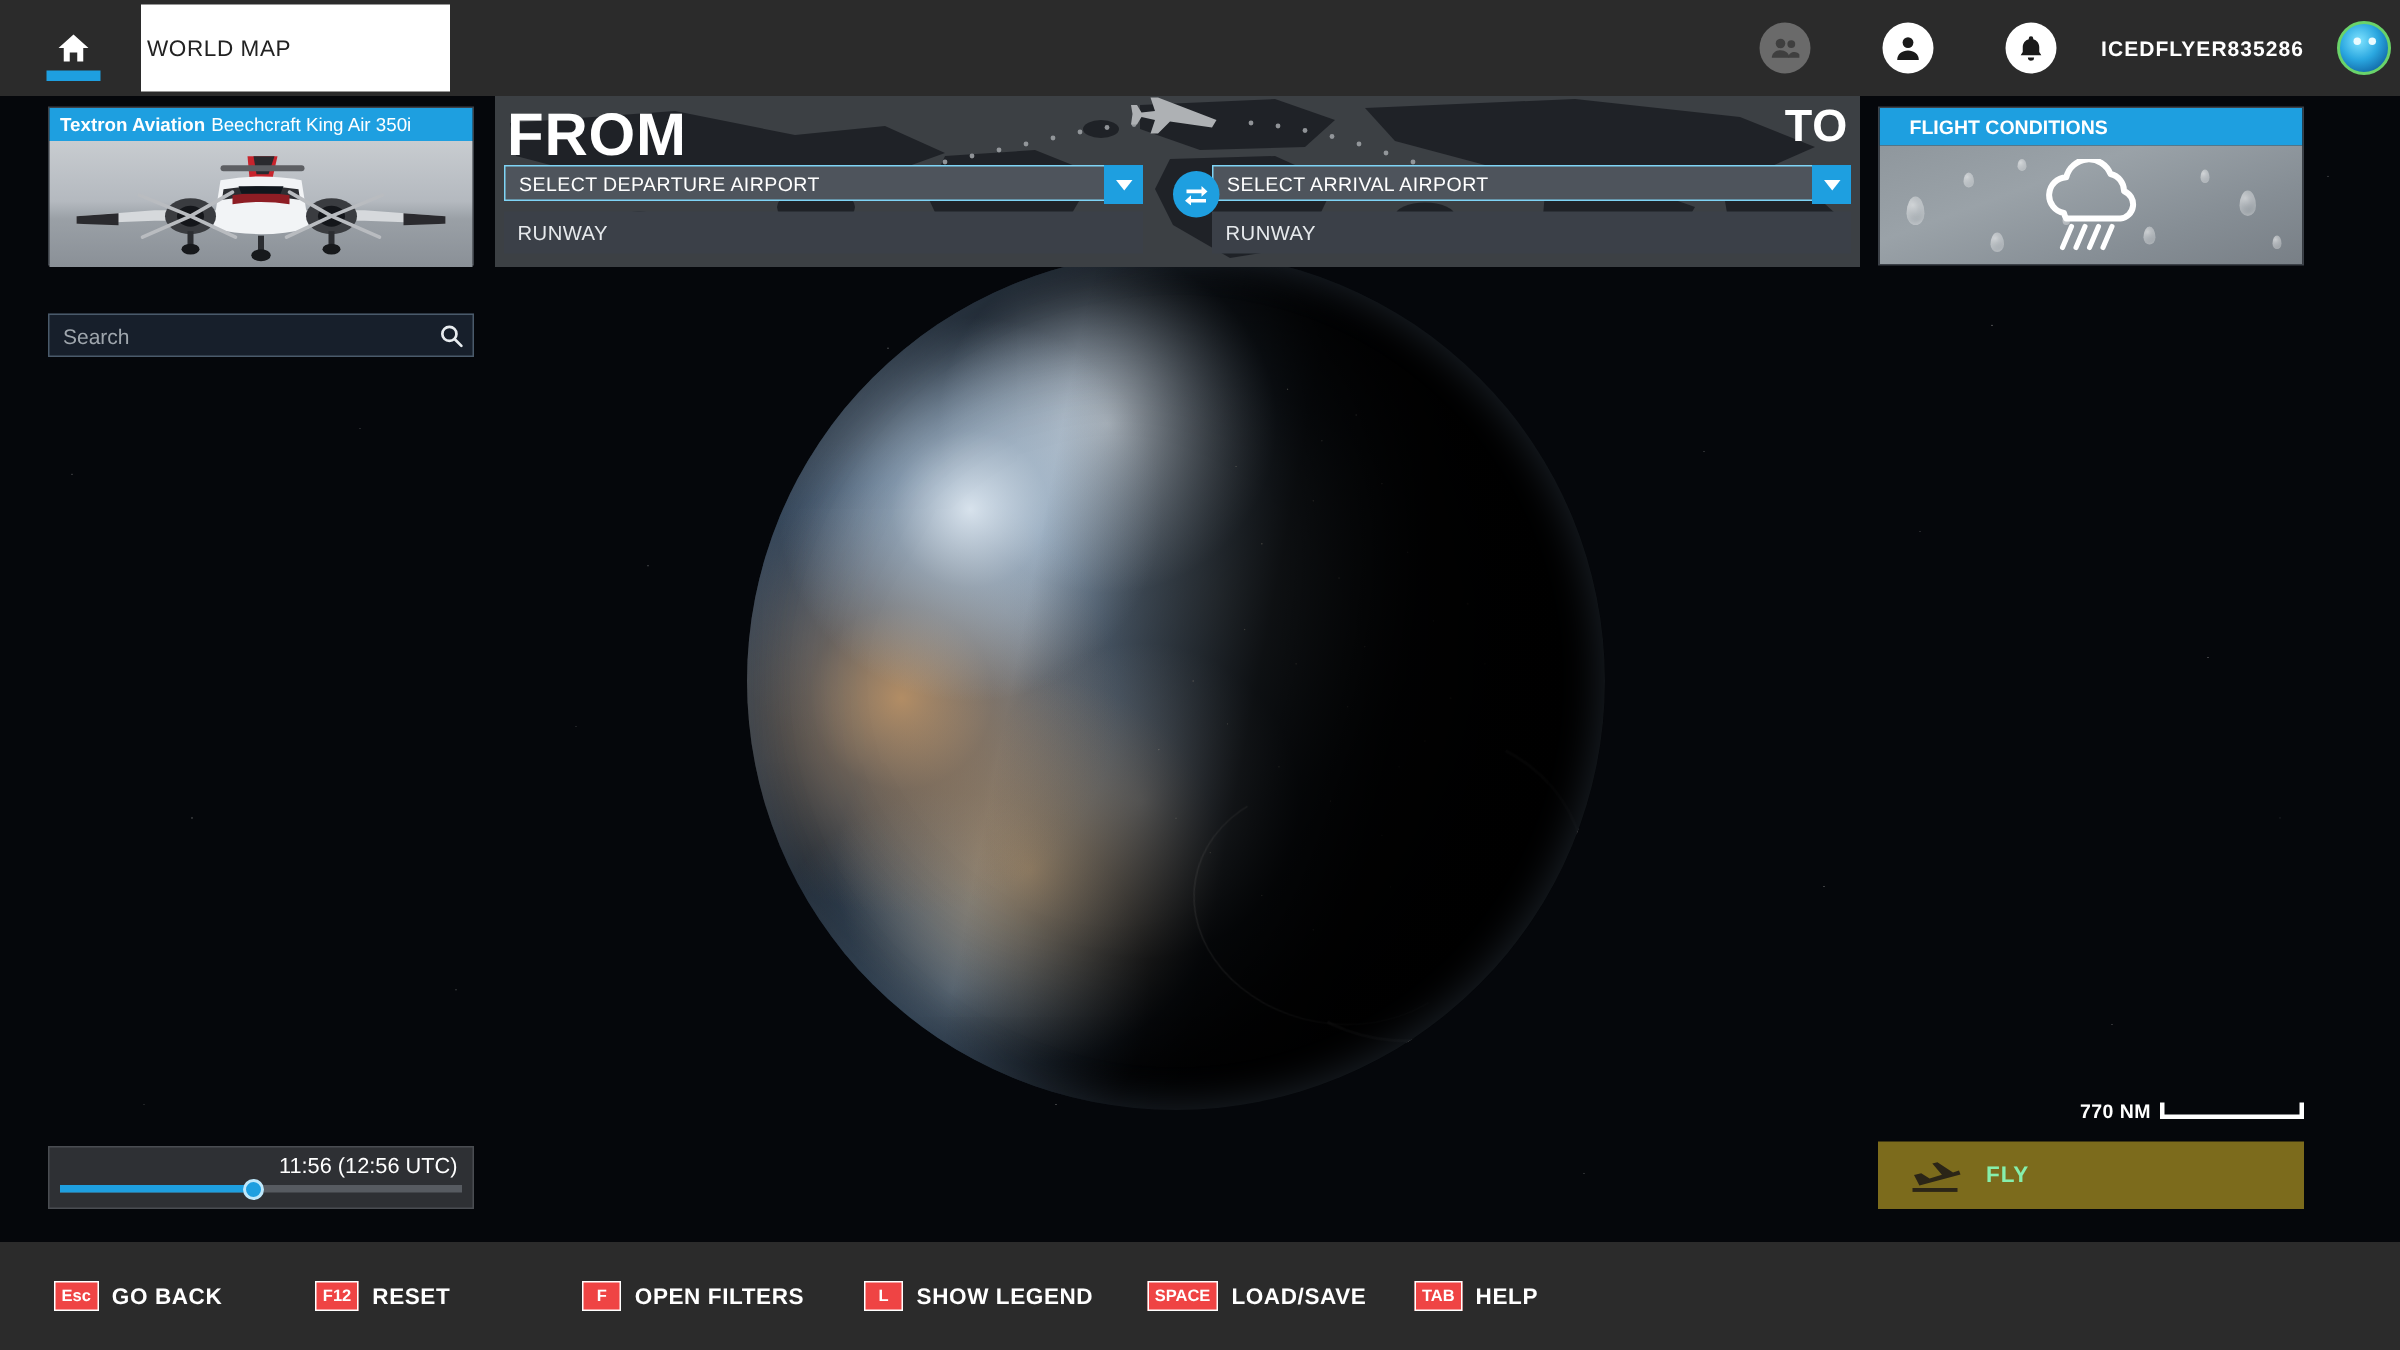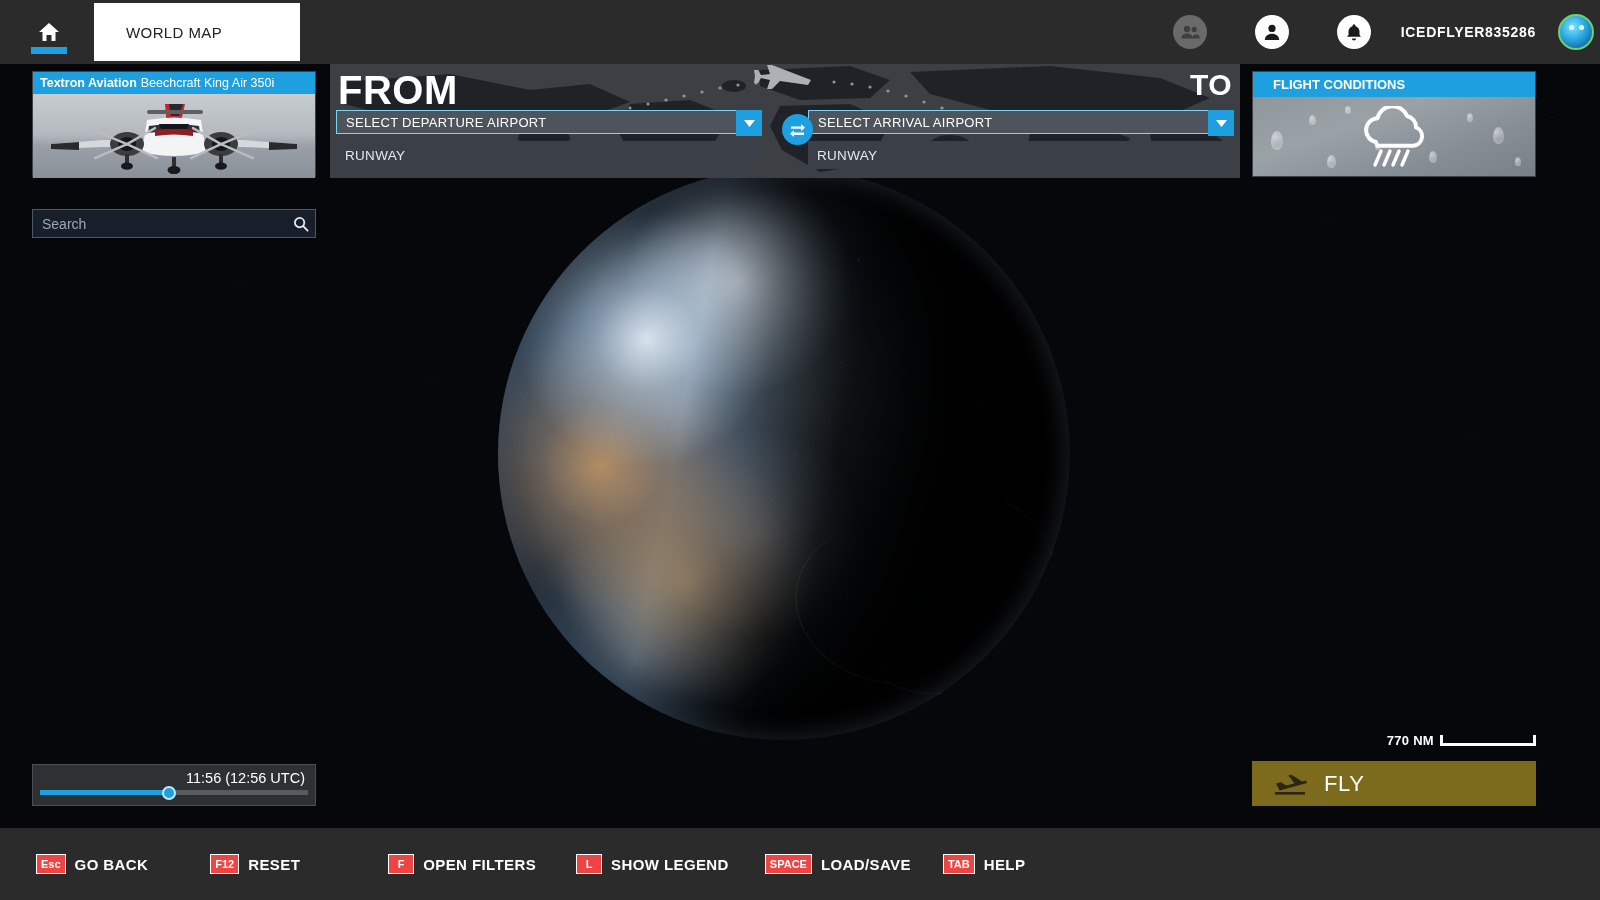--- a/index.html
+++ b/index.html
@@ -134,21 +134,21 @@
     position:absolute; left:0; top:0; width:1600px; height:64px;
     background:#2b2b2b; display:flex; align-items:center;
   }
   .home-btn {
     position:relative; width:54px; height:64px; display:flex; align-items:center; justify-content:center;
     margin-left:22px; cursor:pointer;
   }
   .home-underline { position:absolute; bottom:10px; left:9px; width:36px; height:7px; background:#1e9fe0; }
   .tab-worldmap {
     margin-left:18px; width:206px; height:58px; background:#fff; color:#222;
-    display:flex; align-items:center; padding-left:32px;
+    display:flex; align-items:center; padding-left:4px;
     font-size:15px; letter-spacing:.4px; cursor:pointer;
   }
   .topbar-right { margin-left:auto; display:flex; align-items:center; gap:0; padding-right:6px; }
   .circ { width:34px; height:34px; border-radius:50%; display:flex; align-items:center; justify-content:center; }
   .circ.dim { background:#6a6a6a; }
   .circ.lit { background:#fff; }
   .nav-icon-slot { width:82px; display:flex; justify-content:center; cursor:pointer; }
   .username { color:#fff; font-size:14px; font-weight:bold; letter-spacing:.7px; margin:0 22px 0 6px; }
   .avatar {
     width:36px; height:36px; border-radius:50%;
@@ -250,21 +250,21 @@
     position:absolute; right:64px; top:733px; display:flex; align-items:center; gap:6px;
   }
   .scale-label { color:#fff; font-size:13px; font-weight:bold; letter-spacing:.3px; }
   .scale-bar {
     width:96px; height:11px; border-left:3px solid #fff; border-right:3px solid #fff; border-bottom:3px solid #fff;
   }
   .fly-btn {
     position:absolute; left:1252px; top:761px; width:284px; height:45px;
     background:#7c6b1c; display:flex; align-items:center; padding-left:22px; gap:16px; cursor:pointer;
   }
-  .fly-label { color:#ffffff; font-size:22px; font-weight:normal; letter-spacing:.6px; }
+  .fly-label { color:#86efac; font-size:15px; font-weight:bold; letter-spacing:.6px; }
 
   
   .keybar {
     position:absolute; left:0; bottom:0; width:1600px; height:72px;
     background:#2b2b2b; display:flex; align-items:center; padding-left:36px; gap:0;
   }
   .kb { display:flex; align-items:center; gap:9px; cursor:pointer; }
   .kb-key {
     min-width:26px; height:20px; border:1.5px solid #fff; color:#fff;
     font-size:11px; font-weight:bold; display:flex; align-items:center; justify-content:center; padding:4px 4px;

